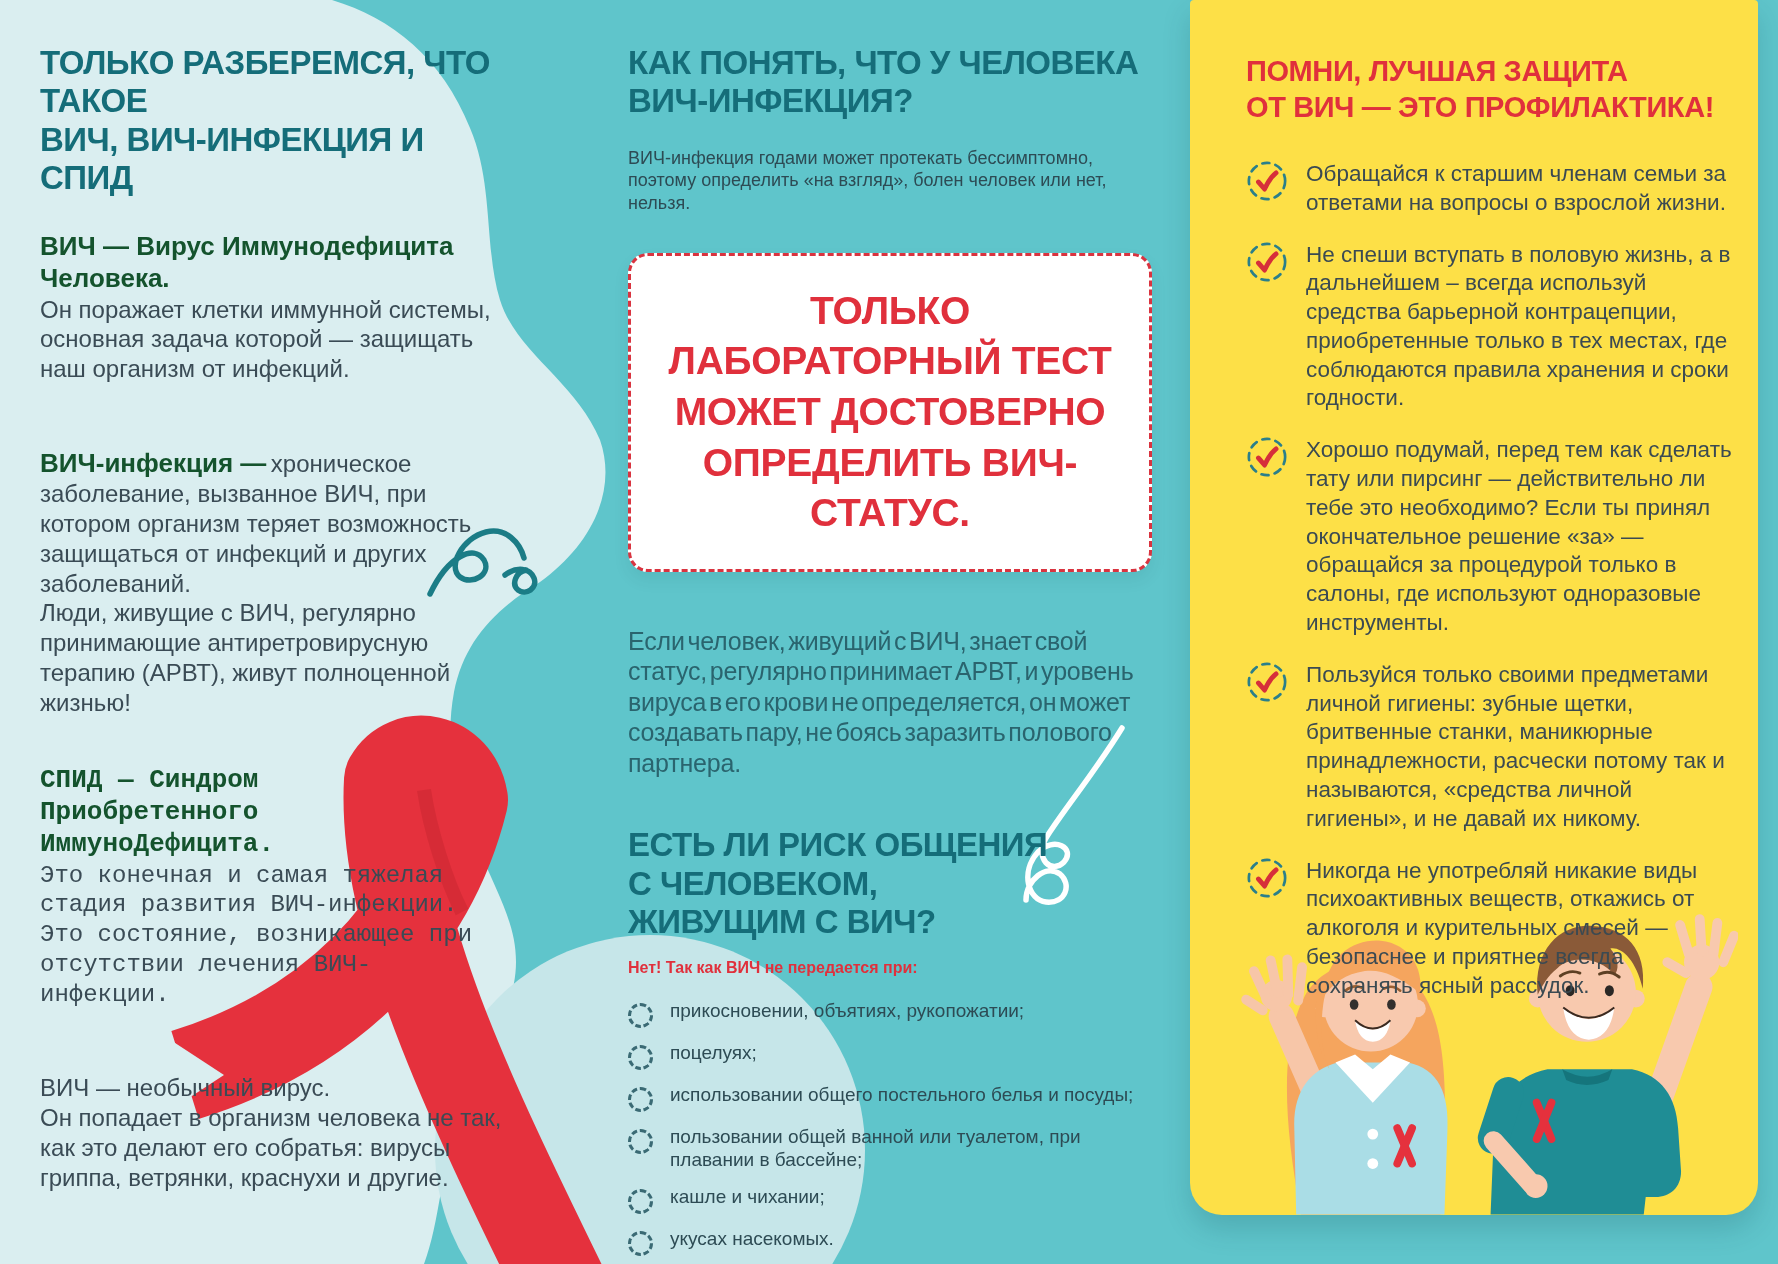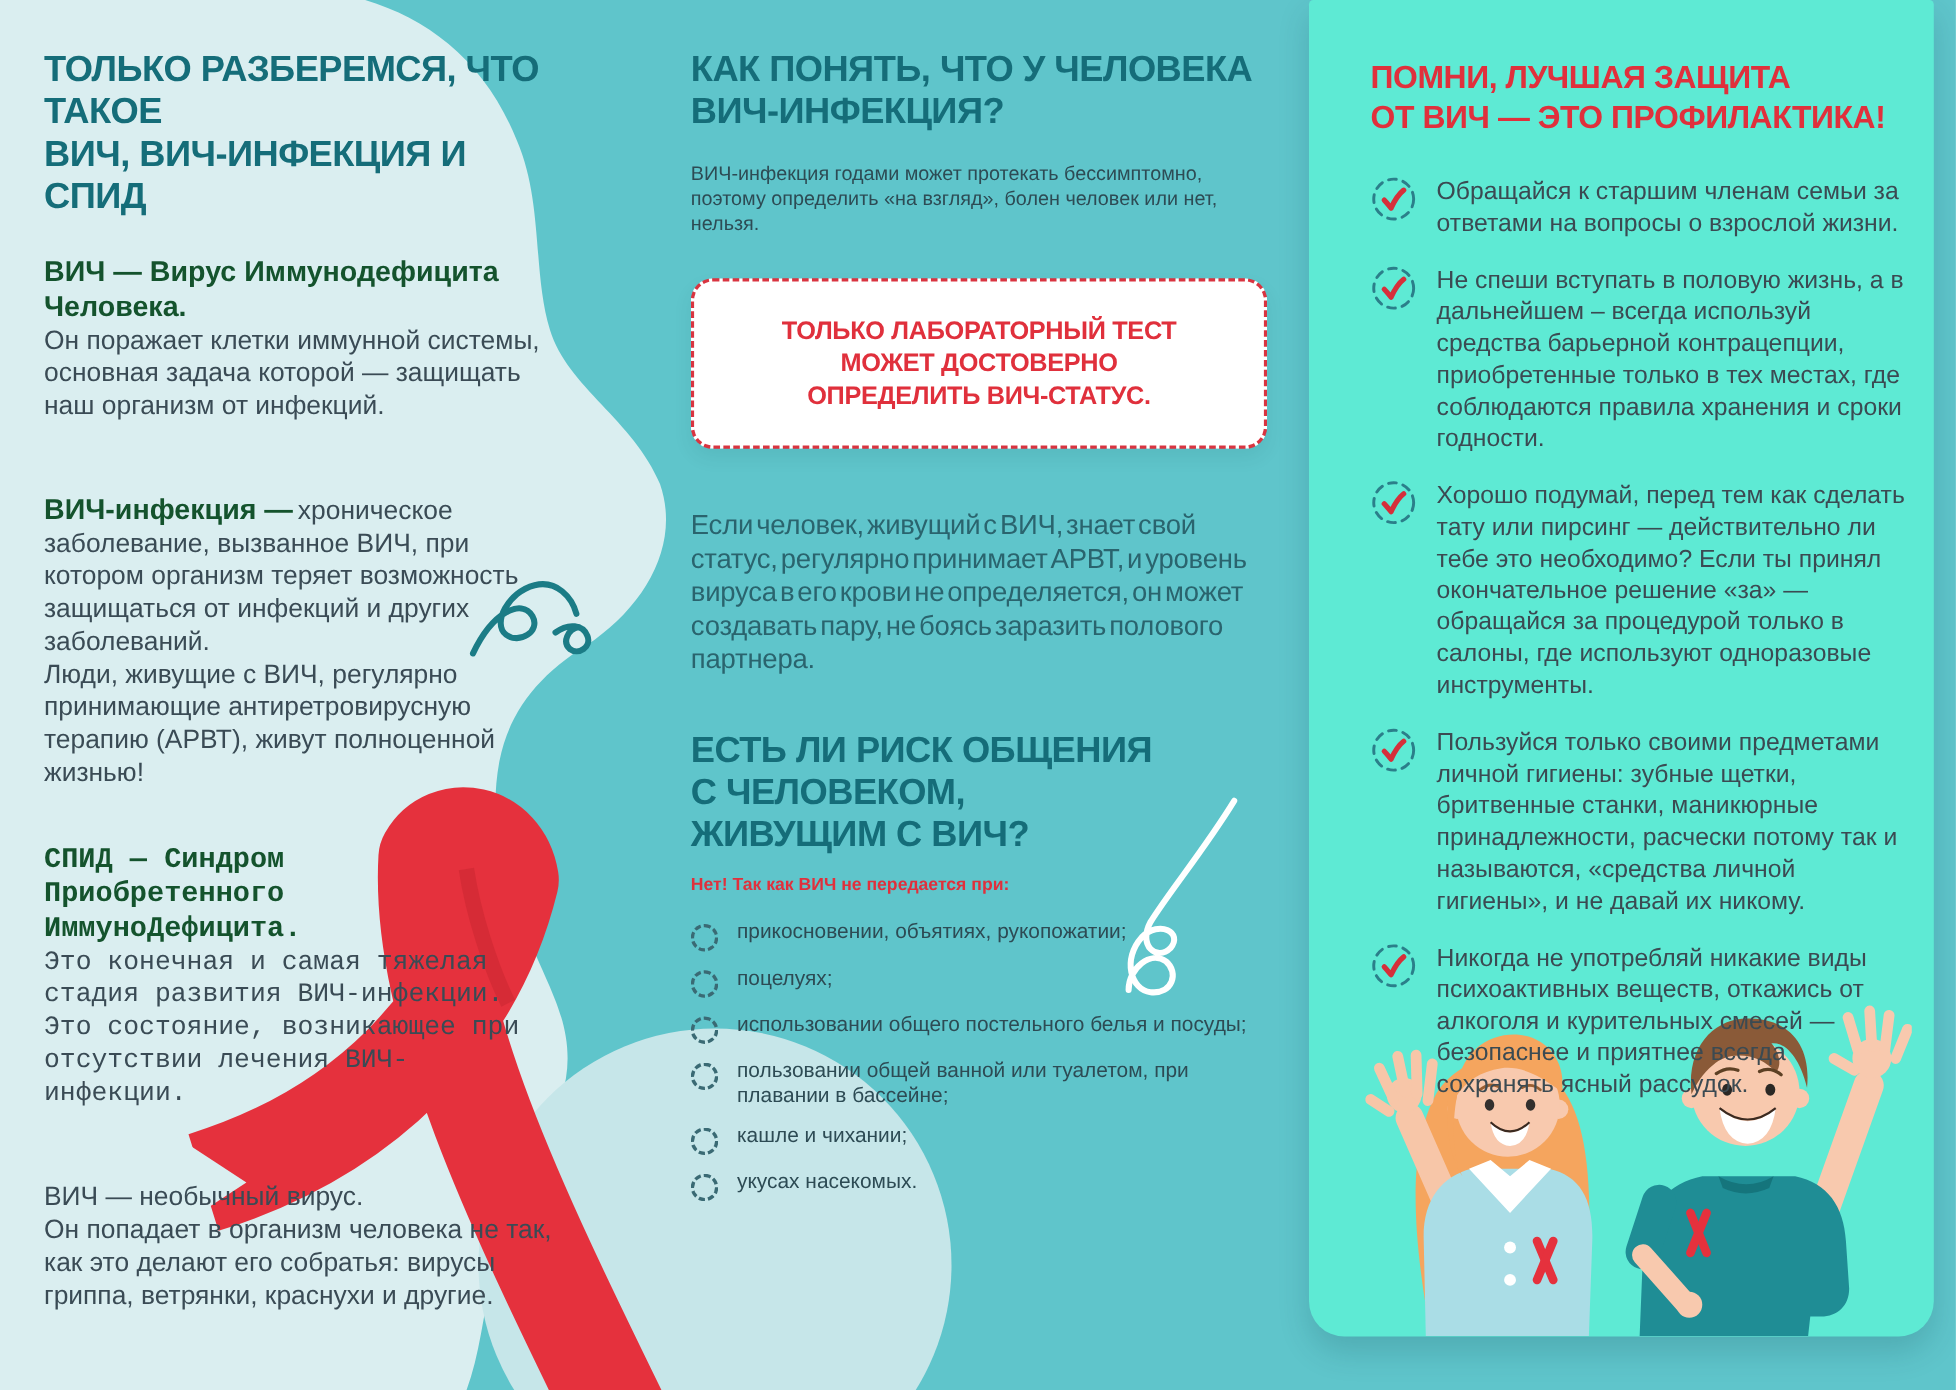--- a/index.html
+++ b/index.html
@@ -14,32 +14,32 @@
   .sec .lead{color:#14532d;font-weight:bold;font-size:26px;line-height:1.22;}
   .sec .body{color:#3a4b55;font-size:24px;line-height:1.24;}
   .sec .body.block{display:block;}
   .sec-b{margin-top:64px;}
   .sec-c{margin-top:48px;width:452px;font-family:Liberation Mono, monospace;}
   .sec-d{margin-top:64px;}
   
   .middle{position:absolute;left:628px;top:44px;width:524px;z-index:3;}
   .p1{margin-top:26px;color:#2d4b54;font-size:18px;line-height:1.26;}
   .alert{margin-top:38px;background:#ffffff;border:3px dashed #d93440;border-radius:20px;
-         padding:30px 8px;text-align:center;color:#e0303c;font-weight:bold;font-size:23px;
+         padding:30px 8px;text-align:center;color:#e0303c;font-weight:bold;font-size:39px;
          line-height:1.3;letter-spacing:-0.3px;box-shadow:0 8px 16px rgba(10,60,70,.08);}
   .tight{margin-top:54px;color:#2a646e;font-size:25px;line-height:1.22;word-spacing:-4px;
          letter-spacing:-0.2px;width:508px;}
   .h2b{margin-top:48px;}
   .no-lead{margin-top:18px;color:#e0303c;font-weight:bold;font-size:16px;}
   .blist{list-style:none;margin:22px 0 0 0;padding:0;}
   .blist li{display:flex;gap:17px;margin-bottom:13px;align-items:flex-start;}
   .dot{width:19px;height:19px;border:3px dashed #3a6a74;border-radius:50%;flex:none;margin-top:4px;}
   .btext{color:#2d4b54;font-size:19px;line-height:1.22;}
   
-  .card{position:absolute;left:1190px;top:0;width:568px;height:1215px;background:#5eead4;
+  .card{position:absolute;left:1190px;top:0;width:568px;height:1215px;background:#fde047;
         border-radius:4px 4px 32px 32px;box-shadow:0 14px 28px rgba(10,60,70,.18);
         overflow:hidden;box-sizing:border-box;padding:54px 26px 0 56px;z-index:2;}
   .card-h{margin:0;color:#e0303c;font-weight:bold;font-size:29px;line-height:1.24;
           letter-spacing:-0.4px;}
   .checklist{margin-top:34px;position:relative;z-index:2;}
   .check-row{display:flex;gap:18px;margin-bottom:23px;align-items:flex-start;}
   .check-icon{width:42px;height:42px;flex:none;}
   .check-text{color:#3b4a52;font-size:22.5px;line-height:1.28;}
   .people{position:absolute;left:8px;bottom:0;width:540px;height:315px;z-index:1;}
 </style>

